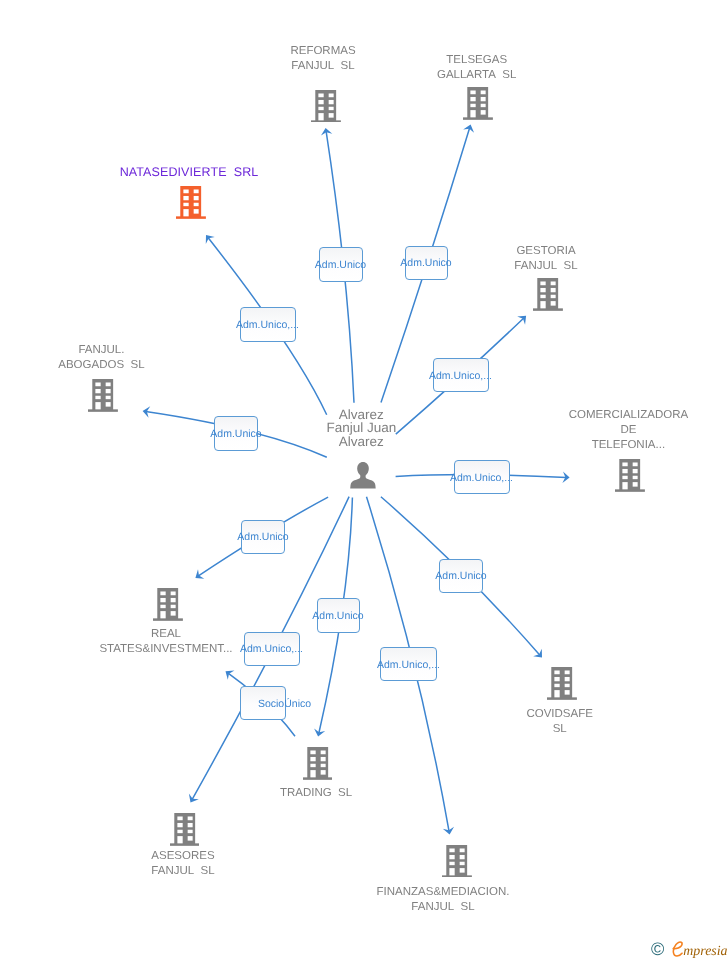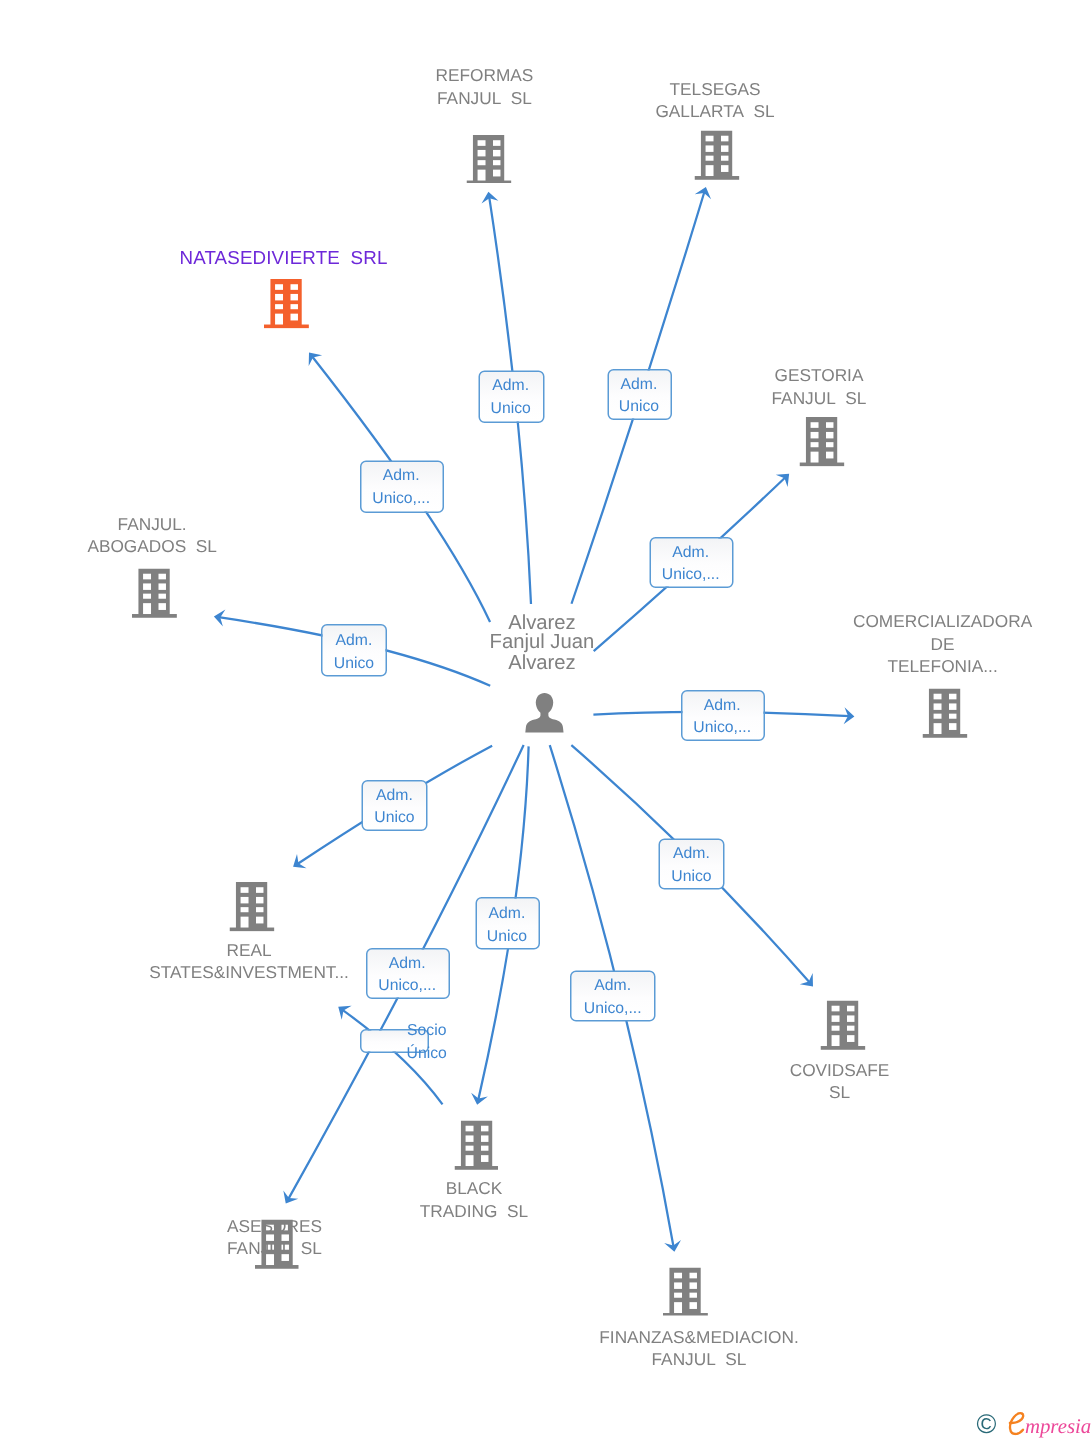--- a/index.html
+++ b/index.html
@@ -7,25 +7,25 @@
   *{-webkit-font-smoothing:antialiased;text-rendering:geometricPrecision;}
   body{width:728px;height:960px;font-family:"Liberation Sans",sans-serif;overflow:hidden;}
   #canvas{position:relative;width:728px;height:960px;background:#ffffff;}
   #edges{position:absolute;left:0;top:0;width:728px;height:960px;pointer-events:none;}
   .node{position:absolute;}
   .node-text{position:absolute;text-align:center;color:#808080;font-size:11.5px;line-height:15px;letter-spacing:0px;}
   .node-text.hl{color:#6d28d9;font-weight:normal;font-size:12.5px;letter-spacing:0.1px;}
   .elabel{position:absolute;box-sizing:border-box;border:1.35px solid #5b9bd5;border-radius:4px;
           background:linear-gradient(180deg,#f3f4f6 0%,#fdfdfe 55%,#ffffff 100%);
           color:#3d85d0;font-size:10.5px;line-height:15px;text-align:center;
-          display:flex;flex-direction:column;align-items:center;justify-content:center;padding-top:2px;box-sizing:border-box;}
+          display:flex;flex-direction:row;align-items:center;justify-content:center;padding-top:2px;box-sizing:border-box;}
   .elabel span{display:block;}
   #watermark{position:absolute;left:651px;top:939px;display:flex;align-items:baseline;white-space:nowrap;}
   .wm-c{color:#2a6a78;font-size:18px;line-height:18px;font-family:"Liberation Sans",sans-serif;}
-  .wm-brand{font-family:"Liberation Serif",serif;font-style:italic;font-size:13.9px;line-height:13.9px;color:#ec4899;margin-left:6.5px;}
+  .wm-brand{font-family:"Liberation Serif",serif;font-style:italic;font-size:13.9px;line-height:13.9px;color:#a16207;margin-left:6.5px;}
   .wm-e{display:inline-block;width:13px;height:16px;margin-right:-0.5px;position:relative;top:1.8px;}
 </style>
 </head>
 <body>
 
 <div id="canvas">
   <svg id="edges" viewBox="0 0 728 960">
       <path d="M354,402.7 Q348.36,276.40 326.10,131.13" fill="none" stroke="#3d85d0" stroke-width="1.5"></path>
       <g transform="translate(325.6,127.9) rotate(-98.77)">
         <path d="M0,0 L-6.9,-5.7 L-4.2780000000000005,0 L-6.9,5.7 Z" fill="#3d85d0"></path>
@@ -193,53 +193,52 @@
           <rect x="0" y="30.36" width="29.9" height="2.49" fill="#808080"></rect>
           <rect x="7.38" y="3.48" width="5.30" height="3.76" fill="#fff"></rect>
           <rect x="17.67" y="3.48" width="4.98" height="3.76" fill="#fff"></rect>
           <rect x="7.38" y="9.96" width="5.30" height="4.31" fill="#fff"></rect>
           <rect x="17.67" y="9.96" width="4.98" height="4.31" fill="#fff"></rect>
           <rect x="7.38" y="16.76" width="5.30" height="3.40" fill="#fff"></rect>
           <rect x="17.67" y="16.76" width="4.98" height="3.40" fill="#fff"></rect>
           <rect x="7.38" y="23.11" width="5.30" height="7.25" fill="#fff"></rect>
           <rect x="17.67" y="23.11" width="4.98" height="4.53" fill="#fff"></rect>
         </svg></div>
-      <div class="node-text" style="width: 260px; left: 53px; top: 811px; text-align: center;">
+      <div class="node-text" style="width: 260px; left: 53px; top: 849px; text-align: center;">
         <div>ASESORES</div>
         <div>FANJUL&nbsp;&nbsp;SL</div>
       </div>
       <div class="node" style="left: 302.5px; top: 746.77px;"><svg width="29.9" height="32.85" viewBox="0 0 29.9 32.85">
           <rect x="4.29" y="0" width="20.86" height="31.04" fill="#808080"></rect>
           <rect x="0" y="30.36" width="29.9" height="2.49" fill="#808080"></rect>
           <rect x="7.38" y="3.48" width="5.30" height="3.76" fill="#fff"></rect>
           <rect x="17.67" y="3.48" width="4.98" height="3.76" fill="#fff"></rect>
           <rect x="7.38" y="9.96" width="5.30" height="4.31" fill="#fff"></rect>
           <rect x="17.67" y="9.96" width="4.98" height="4.31" fill="#fff"></rect>
           <rect x="7.38" y="16.76" width="5.30" height="3.40" fill="#fff"></rect>
           <rect x="17.67" y="16.76" width="4.98" height="3.40" fill="#fff"></rect>
           <rect x="7.38" y="23.11" width="5.30" height="7.25" fill="#fff"></rect>
           <rect x="17.67" y="23.11" width="4.98" height="4.53" fill="#fff"></rect>
         </svg></div>
       <div class="node-text" style="width: 260px; left: 186px; top: 786px;">
-        <div>BLACK</div>
         <div>TRADING&nbsp;&nbsp;SL</div>
       </div>
       <div class="node" style="left: 442.2px; top: 844.62px;"><svg width="29.9" height="32.85" viewBox="0 0 29.9 32.85">
           <rect x="4.29" y="0" width="20.86" height="31.04" fill="#808080"></rect>
           <rect x="0" y="30.36" width="29.9" height="2.49" fill="#808080"></rect>
           <rect x="7.38" y="3.48" width="5.30" height="3.76" fill="#fff"></rect>
           <rect x="17.67" y="3.48" width="4.98" height="3.76" fill="#fff"></rect>
           <rect x="7.38" y="9.96" width="5.30" height="4.31" fill="#fff"></rect>
           <rect x="17.67" y="9.96" width="4.98" height="4.31" fill="#fff"></rect>
           <rect x="7.38" y="16.76" width="5.30" height="3.40" fill="#fff"></rect>
           <rect x="17.67" y="16.76" width="4.98" height="3.40" fill="#fff"></rect>
           <rect x="7.38" y="23.11" width="5.30" height="7.25" fill="#fff"></rect>
           <rect x="17.67" y="23.11" width="4.98" height="4.53" fill="#fff"></rect>
         </svg></div>
-      <div class="node-text" style="width: 260px; left: 336px; top: 885.3px;">
+      <div class="node-text" style="width: 260px; left: 313px; top: 885.3px;">
         <div>FINANZAS&amp;MEDIACION.</div>
         <div>FANJUL&nbsp;&nbsp;SL</div>
       </div>
       <div class="node" style="left: 547.1px; top: 667.07px;"><svg width="29.9" height="32.85" viewBox="0 0 29.9 32.85">
           <rect x="4.29" y="0" width="20.86" height="31.04" fill="#808080"></rect>
           <rect x="0" y="30.36" width="29.9" height="2.49" fill="#808080"></rect>
           <rect x="7.38" y="3.48" width="5.30" height="3.76" fill="#fff"></rect>
           <rect x="17.67" y="3.48" width="4.98" height="3.76" fill="#fff"></rect>
           <rect x="7.38" y="9.96" width="5.30" height="4.31" fill="#fff"></rect>
           <rect x="17.67" y="9.96" width="4.98" height="4.31" fill="#fff"></rect>
@@ -300,21 +299,21 @@
         <span>Unico</span>
       </div>
       <div class="elabel" style="left: 243.5px; top: 631.5px; width: 56px; height: 34px;">
         <span>Adm.</span>
         <span>Unico,...</span>
       </div>
       <div class="elabel" style="left: 380px; top: 647px; width: 57px; height: 34px;">
         <span>Adm.</span>
         <span>Unico,...</span>
       </div>
-      <div class="elabel" style="left: 239.5px; top: 686px; width: 44px; height: 16px; padding-left: 44px;">
+      <div class="elabel" style="left: 239.5px; top: 686px; width: 44px; height: 34px; padding-left: 44px;">
         <span>Socio</span>
         <span>Único</span>
       </div>
     </div>
   <div id="watermark">
     <span class="wm-c">©</span>
     <span class="wm-brand"><span class="wm-e"><svg width="13" height="16" viewBox="0 0 13 16" aria-hidden="true">
             <title>e</title>
             <path d="M10.6 1.55 C9.35 0.45 7.0 1.2 5.0 3.6 C3.1 5.9 2.1 9.0 2.4 11.4 C2.65 13.6 4.1 15.0 6.0 15.0 C7.9 15.0 9.75 13.85 11.0 12.2" fill="none" stroke="#f58220" stroke-width="1.55" stroke-linecap="round"></path>
             <path d="M10.6 1.55 C11.5 2.35 11.25 3.9 10.0 5.25 C8.55 6.8 6.1 7.65 3.3 7.65 C2.9 7.65 2.55 7.62 2.25 7.58" fill="none" stroke="#f58220" stroke-width="1.55" stroke-linecap="round"></path>

